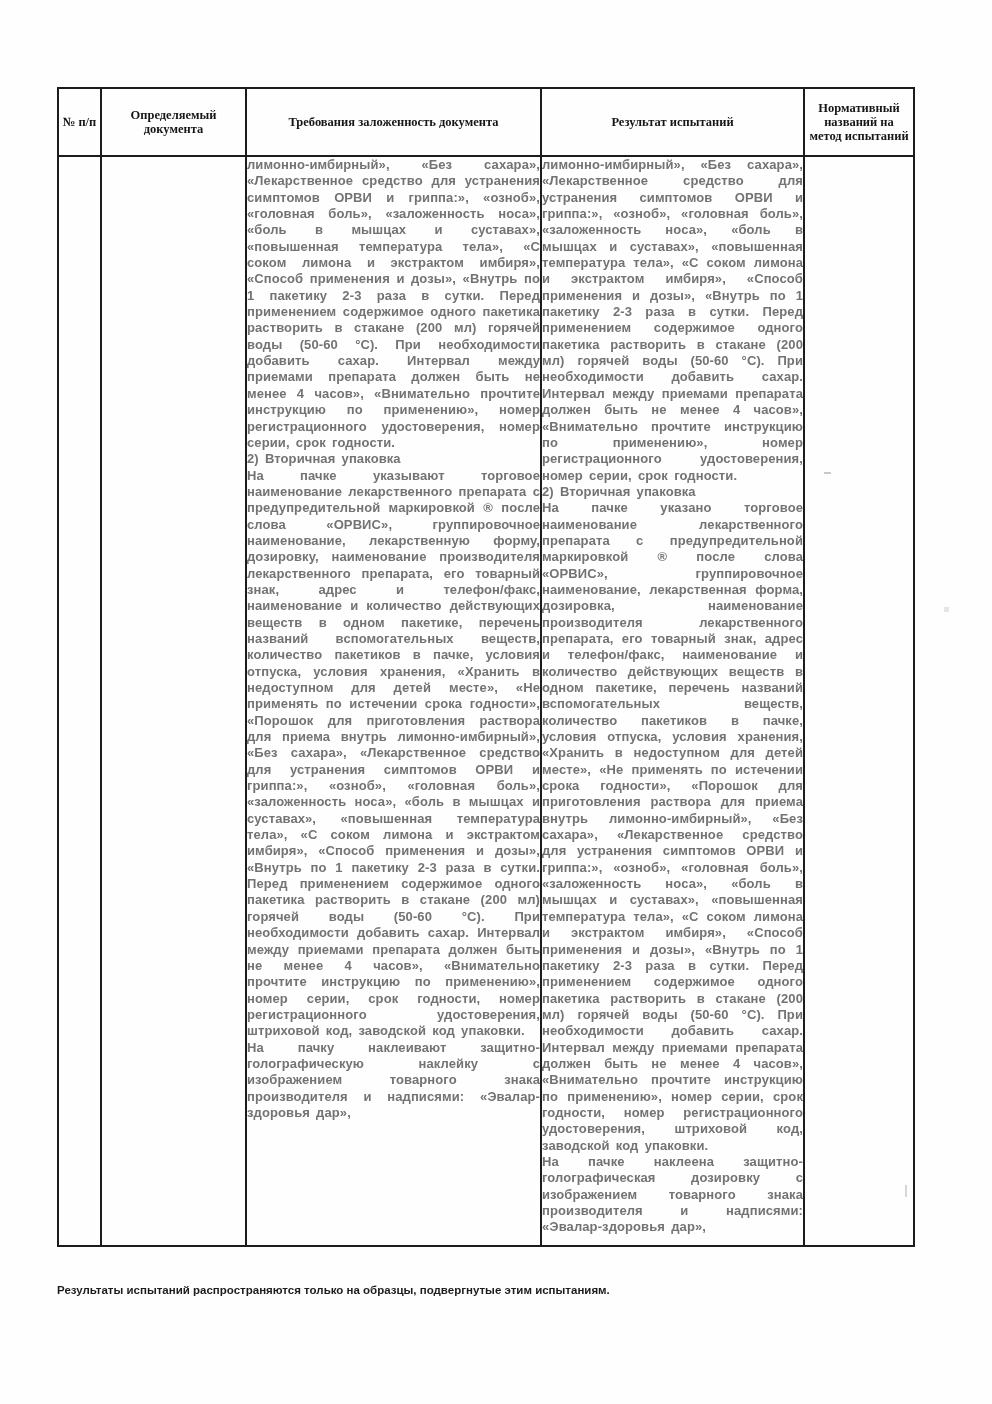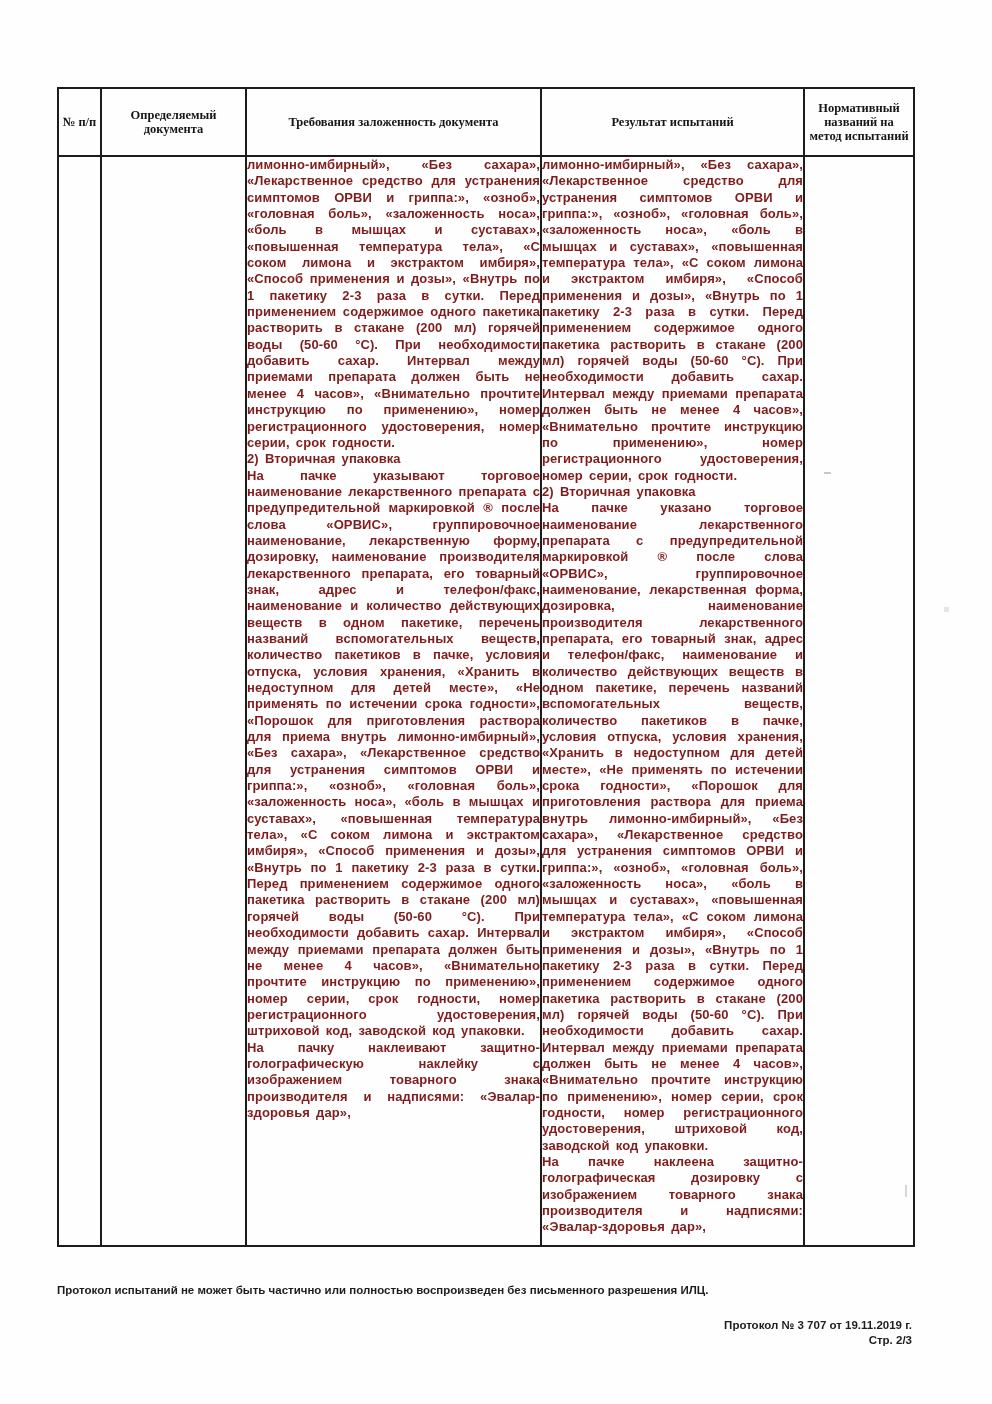--- a/index.html
+++ b/index.html
@@ -50,21 +50,21 @@
     height: 1088px;
     padding: 1px 3px 2px 3px;
   }
   td.text-cell {
     font-size: 13px;
     line-height: 16.35px;
     font-weight: bold;
     text-align: justify;
     word-spacing: 2.5px;
     letter-spacing: 0.1px;
-    color: #7f1d1d;
+    color: #737373;
   }
   td.text-cell .para {
     margin: 0;
     text-align: justify;
     text-justify: inter-word;
   }
   .footer-notes {
     position: absolute;
     left: 57px;
     top: 1283px;
@@ -130,25 +130,21 @@
             <div class="para">2) Вторичная упаковка</div>
             <div class="para">На пачке указано торговое наименование лекарственного препарата с предупредительной маркировкой ® после слова «ОРВИС», группировочное наименование, лекарственная форма, дозировка, наименование производителя лекарственного препарата, его товарный знак, адрес и телефон/факс, наименование и количество действующих веществ в одном пакетике, перечень названий вспомогательных веществ, количество пакетиков в пачке, условия отпуска, условия хранения, «Хранить в недоступном для детей месте», «Не применять по истечении срока годности», «Порошок для приготовления раствора для приема внутрь лимонно-имбирный», «Без сахара», «Лекарственное средство для устранения симптомов ОРВИ и гриппа:», «озноб», «головная боль», «заложенность носа», «боль в мышцах и суставах», «повышенная температура тела», «С соком лимона и экстрактом имбиря», «Способ применения и дозы», «Внутрь по 1 пакетику 2-3 раза в сутки. Перед применением содержимое одного пакетика растворить в стакане (200 мл) горячей воды (50-60 °С). При необходимости добавить сахар. Интервал между приемами препарата должен быть не менее 4 часов», «Внимательно прочтите инструкцию по применению», номер серии, срок годности, номер регистрационного удостоверения, штриховой код, заводской код упаковки.</div>
             <div class="para">На пачке наклеена защитно-голографическая дозировку с изображением товарного знака производителя и надписями: «Эвалар-здоровья дар»,</div>
           </td>
         <td class="body-cell"></td>
       </tr>
     </tbody>
   </table>
 
   <div class="footer-notes">
-    <div>Протокол испытаний не может быть частично или полностью воспроизведен без письменного разрешения ИЛЦ.</div>
+    <div>Результаты испытаний распространяются только на образцы, подвергнутые этим испытаниям.</div>
   </div>
 
-  <div class="footer-right">
-    <div>Протокол № 3 707 от 19.11.2019 г.</div>
-    <div>Стр. 2/3</div>
-  </div>
 
   <div class="artifact dash1"></div>
   <div class="artifact speck1"></div>
   <div class="artifact tick1"></div>
 
 </div>
 
 </body></html>

